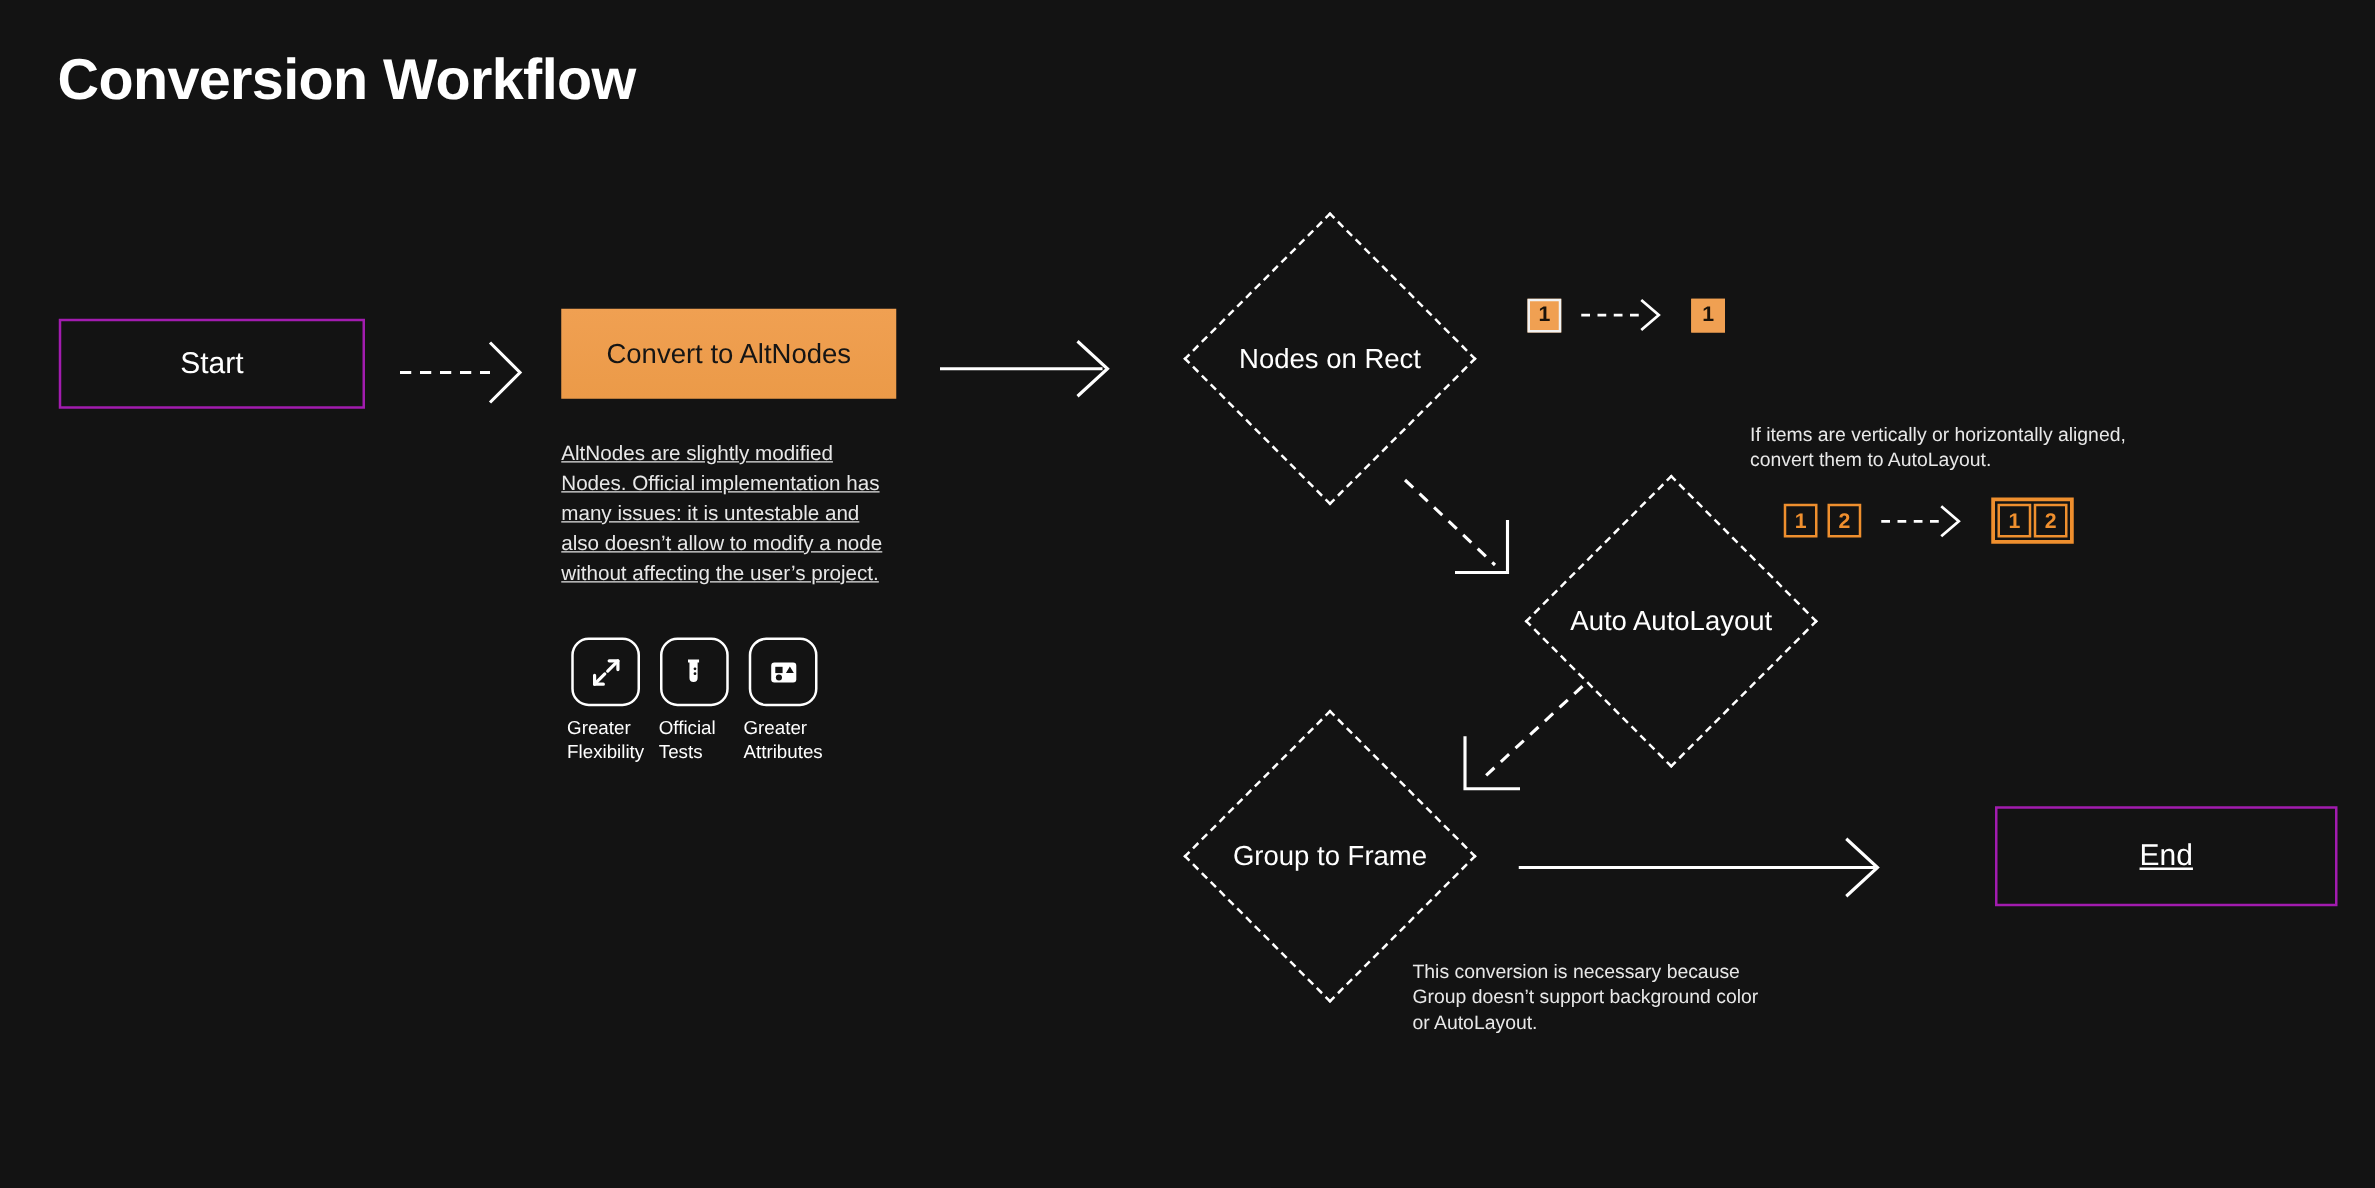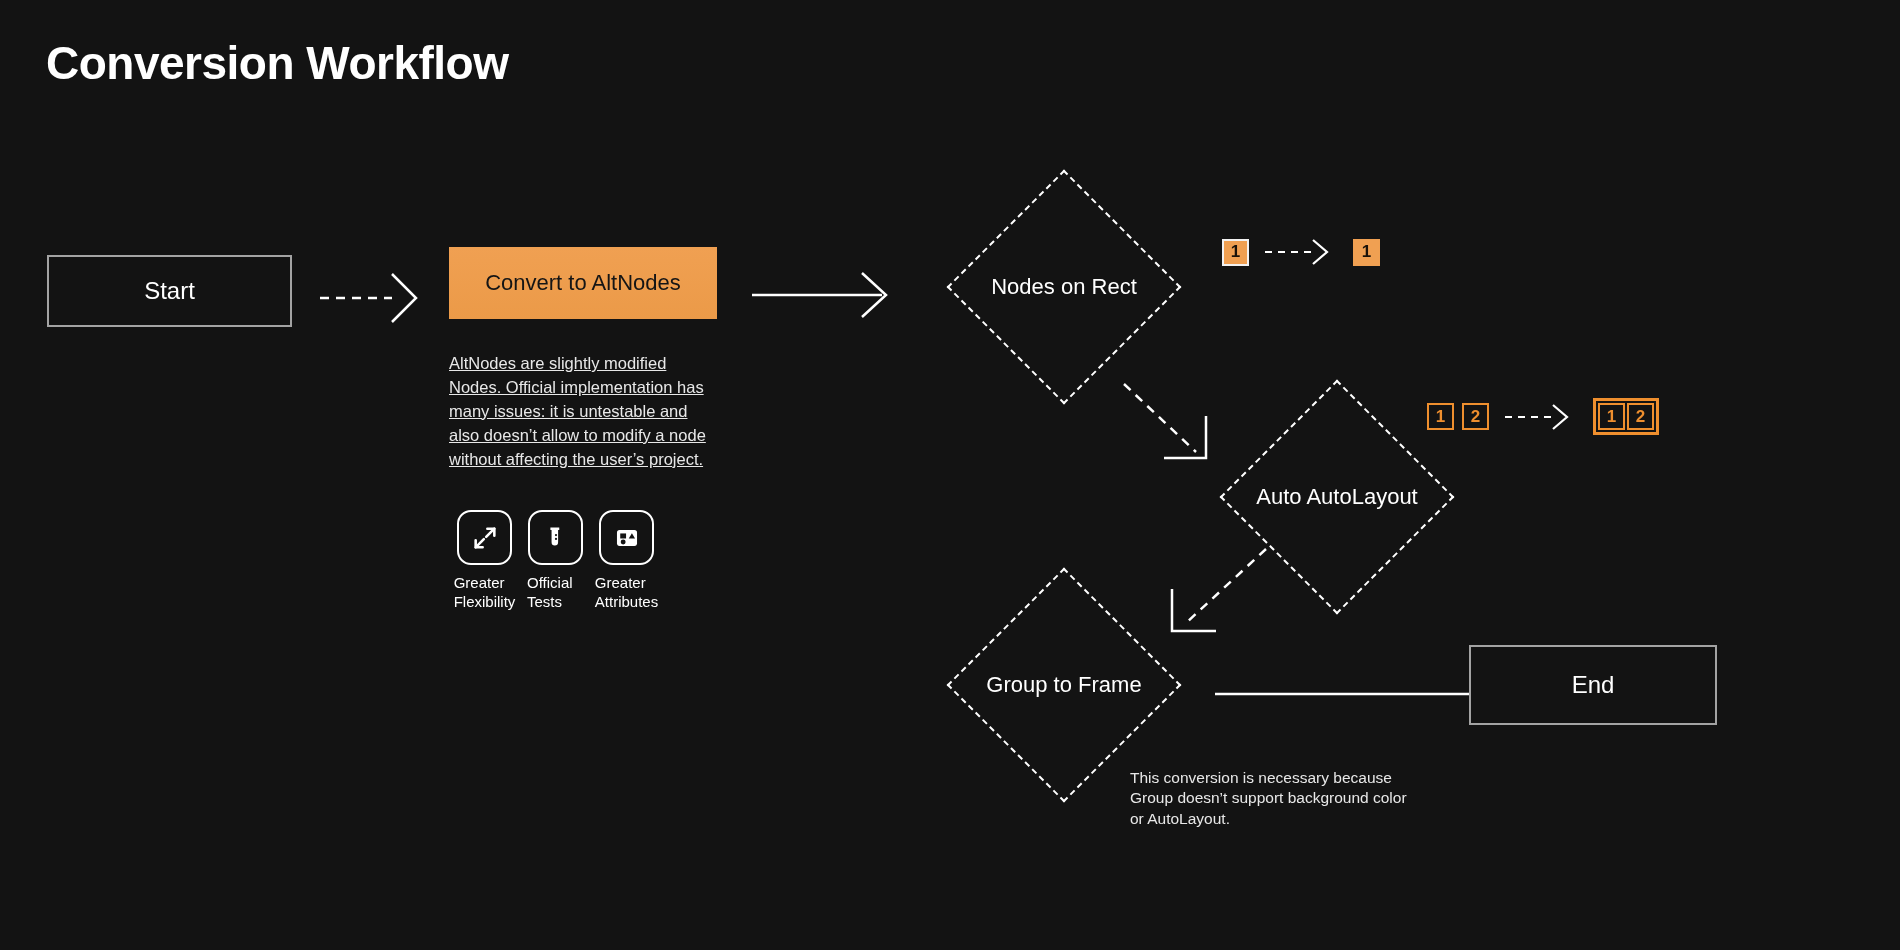--- a/index.html
+++ b/index.html
@@ -13,21 +13,21 @@
 
   .page-title{
     position:absolute; left:46px; top:36px;
     font-size:46px; font-weight:bold; color:#ffffff;
     letter-spacing:-0.5px;
   }
 
   
   .term-box{
     position:absolute;
-    border:2px solid #a3a3a3;
+    border:2px solid #a21caf;
     background:#131313;
     display:flex; align-items:center; justify-content:center;
     color:#ffffff; font-size:24px;
   }
 
   
   .orange-box{
     position:absolute;
     background:linear-gradient(180deg,#f0a052 0%,#eb9a48 100%);
     display:flex; align-items:center; justify-content:center;
@@ -177,20 +177,21 @@
   <svg class="arrow-svg" style="left:1120px; top:380px;" width="140" height="110" viewBox="0 0 140 110">
     <line x1="4" y1="4" x2="76" y2="72" stroke="#ffffff" stroke-width="2.5" stroke-dasharray="9 7"></line>
     <polyline points="86,36 86,78 44,78" fill="none" stroke="#ffffff" stroke-width="2.5"></polyline>
   </svg>
 
   <div class="diamond" style="left:1254px; top:414px; width:166px; height:166px;">
     <div class="shape"></div>
     <div class="dlabel">Auto AutoLayout</div>
   </div>
 
+  <div class="note" style="left:1400px; top:339px; width:330px;">If items are vertically or horizontally aligned, convert them to AutoLayout.</div>
 
   <div class="badge-row" style="left:1427px; top:398px;">
     <div class="badge out">1</div>
     <div style="width:8px;"></div>
     <div class="badge out">2</div>
     <svg class="arrow-svg" style="position:relative; margin:0 12px;" width="80" height="30" viewBox="0 0 80 30">
       <line x1="4" y1="15" x2="52" y2="15" stroke="#ffffff" stroke-width="2.2" stroke-dasharray="7 6"></line>
       <polyline points="52,3 66,15 52,27" fill="none" stroke="#ffffff" stroke-width="2.2"></polyline>
     </svg>
     <div class="badge-group">
@@ -209,17 +210,17 @@
     <div class="dlabel">Group to Frame</div>
   </div>
 
   <div class="note" style="left:1130px; top:768px; width:290px;">This conversion is necessary because Group doesn’t support background color or AutoLayout.</div>
 
   <svg class="arrow-svg" style="left:1215px; top:664px;" width="310" height="60" viewBox="0 0 310 60">
     <line x1="0" y1="30" x2="285" y2="30" stroke="#ffffff" stroke-width="2.5"></line>
     <polyline points="262,7 287,30 262,53" fill="none" stroke="#ffffff" stroke-width="2.5"></polyline>
   </svg>
 
-  <div class="term-box" style="left:1469px; top:645px; width:248px; height:80px;">
+  <div class="term-box" style="left:1596px; top:645px; width:274px; height:80px;text-decoration:underline;">
     <span>End</span>
   </div>
 
 </div>
 
 </body></html>

